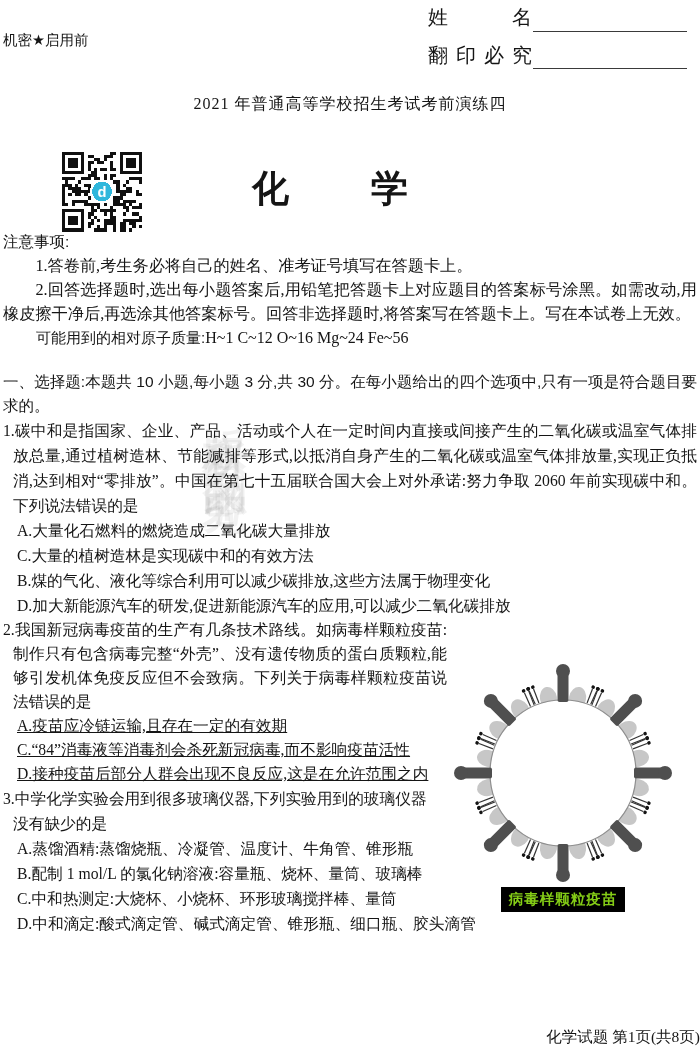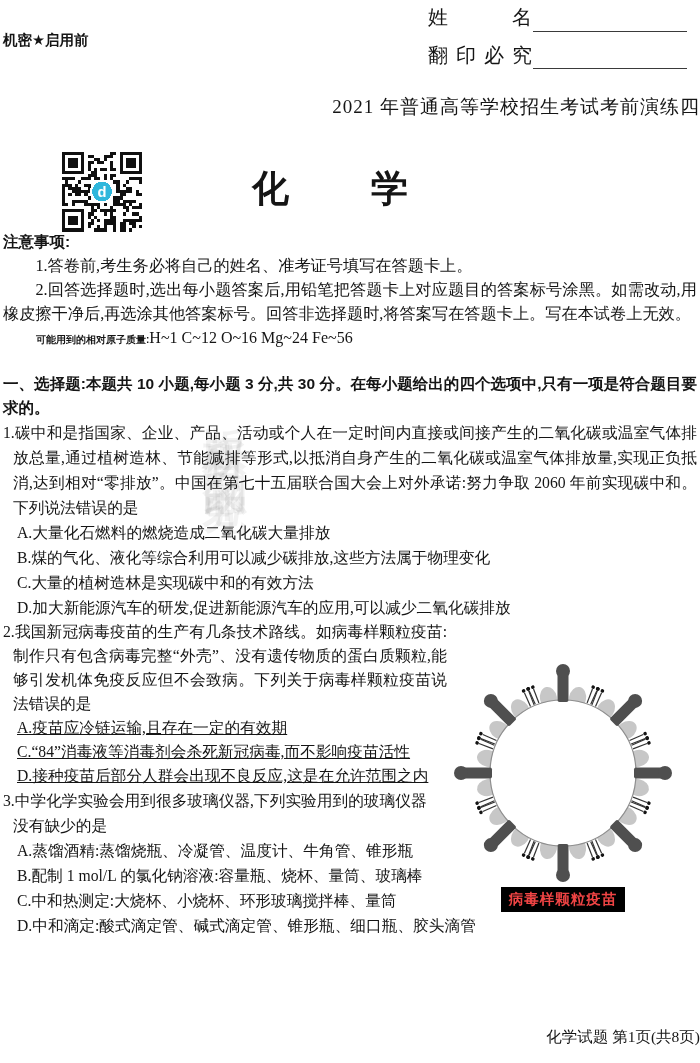--- a/index.html
+++ b/index.html
@@ -1,53 +1,53 @@
 <!DOCTYPE html>
 <html><head>
 <meta charset="utf-8">
 <style>
   html,body{margin:0;padding:0;background:#fff;}
   .page{position:relative;width:700px;height:1063px;background:#fff;overflow:hidden;
         font-family:"Liberation Serif","DejaVu Serif",serif;color:#151515;}
-  .bold-hei{font-family:"Liberation Sans","DejaVu Sans",sans-serif;font-weight:bold;}
+  .bold-hei{font-family:"Liberation Sans","DejaVu Sans",sans-serif;font-weight:normal;}
 
   
   .confidential{position:absolute;left:3px;top:31px;font-size:14.5px;}
   .hdr-field{position:absolute;left:428px;width:260px;}
   .hdr-field .jlabel{display:inline-block;width:104px;font-size:20px;
         text-align:justify;text-align-last:justify;vertical-align:bottom;}
   .rule{position:absolute;left:533px;width:154px;border-bottom:1.4px solid #3a3a3a;height:0;}
-  .exam-title{position:absolute;top:94px;left:0;width:700px;text-align:right;
-        font-size:19px;letter-spacing:1px;}
+  .exam-title{position:absolute;top:94px;left:0;width:700px;text-align:center;
+        font-size:16px;letter-spacing:1px;}
   .qr{position:absolute;left:62px;top:151px;}
   .subject{position:absolute;top:164px;left:0;width:700px;text-align:center;
         font-size:37px;font-weight:bold;letter-spacing:82px;padding-left:42px;box-sizing:border-box;
         font-family:"Liberation Sans","DejaVu Sans",sans-serif;}
 
   
   .content{position:absolute;left:3px;top:232px;width:694px;}
   .notice-h{font-size:15.5px;line-height:20px;margin-bottom:2px;}
   .nitem{font-size:16.2px;line-height:24px;text-indent:2em;text-align:justify;}
   .atomic{font-size:16px;line-height:24px;padding-left:33px;}
-  .atomic .lbl{font-size:10px;}
+  .atomic .lbl{font-size:15px;}
   .sec-h{font-size:15.5px;line-height:24px;margin-top:20px;text-align:justify;}
 
   .q{font-size:15.7px;}
   .stem{line-height:25px;padding-left:10px;text-indent:-10px;text-align:justify;}
   .opts{margin-left:14px;}
   .opt{line-height:25px;padding-left:18px;text-indent:-18px;text-align:justify;}
   .q2 .stem{width:434px;line-height:24px;}
   .q2 .opt{line-height:24px;text-decoration:underline;}
   .q2 .opt:nth-of-type(4){width:402px;}
   .q3 .line1{line-height:25px;white-space:nowrap;}
   .q3 .line2{line-height:25px;padding-left:10px;}
 
   
   .figure{position:absolute;left:450px;top:660px;width:226px;text-align:center;}
-  .figure .caption{display:inline-block;margin-top:-8px;background:#000;color:#ef4444;
+  .figure .caption{display:inline-block;margin-top:-8px;background:#000;color:#84cc16;
         font-size:14.5px;padding:3px 8px;font-family:"Liberation Sans","DejaVu Sans",sans-serif;
         font-weight:bold;letter-spacing:1px;}
 
   .footer{position:absolute;top:1027px;left:0;width:700px;text-align:right;font-size:15.5px;}
   .watermark{position:absolute;left:196px;top:392px;writing-mode:vertical-rl;
         font-size:44px;font-weight:bold;color:rgba(0,0,0,0.05);letter-spacing:6px;
         font-family:"Liberation Sans","DejaVu Sans",sans-serif;pointer-events:none;}
 </style>
 </head>
 <body>
@@ -284,22 +284,22 @@
     <div class="nitem">1.答卷前,考生务必将自己的姓名、准考证号填写在答题卡上。</div>
     <div class="nitem">2.回答选择题时,选出每小题答案后,用铅笔把答题卡上对应题目的答案标号涂黑。如需改动,用橡皮擦干净后,再选涂其他答案标号。回答非选择题时,将答案写在答题卡上。写在本试卷上无效。</div>
     <div class="atomic"><span class="lbl bold-hei">可能用到的相对原子质量:</span><span>H~1 C~12 O~16 Mg~24 Fe~56</span></div>
 
     <div class="sec-h bold-hei">一、选择题:本题共 10 小题,每小题 3 分,共 30 分。在每小题给出的四个选项中,只有一项是符合题目要求的。</div>
 
     <div class="q q1">
       <div class="stem">1.碳中和是指国家、企业、产品、活动或个人在一定时间内直接或间接产生的二氧化碳或温室气体排放总量,通过植树造林、节能减排等形式,以抵消自身产生的二氧化碳或温室气体排放量,实现正负抵消,达到相对“零排放”。中国在第七十五届联合国大会上对外承诺:努力争取 2060 年前实现碳中和。下列说法错误的是</div>
       <div class="opts">
         <div class="opt">A.大量化石燃料的燃烧造成二氧化碳大量排放</div>
+        <div class="opt">C.大量的植树造林是实现碳中和的有效方法</div>
         <div class="opt">B.煤的气化、液化等综合利用可以减少碳排放,这些方法属于物理变化</div>
-        <div class="opt">C.大量的植树造林是实现碳中和的有效方法</div>
         <div class="opt">D.加大新能源汽车的研发,促进新能源汽车的应用,可以减少二氧化碳排放</div>
       </div>
     </div>
 
     <div class="q q2">
       <div class="stem">2.我国新冠病毒疫苗的生产有几条技术路线。如病毒样颗粒疫苗:制作只有包含病毒完整“外壳”、没有遗传物质的蛋白质颗粒,能够引发机体免疫反应但不会致病。下列关于病毒样颗粒疫苗说法错误的是</div>
       <div class="opts q2-opts">
         <div class="opt">A.疫苗应冷链运输,且存在一定的有效期</div>
         <div class="opt">C.“84”消毒液等消毒剂会杀死新冠病毒,而不影响疫苗活性</div>
         <div class="opt">D.接种疫苗后部分人群会出现不良反应,这是在允许范围之内</div>

